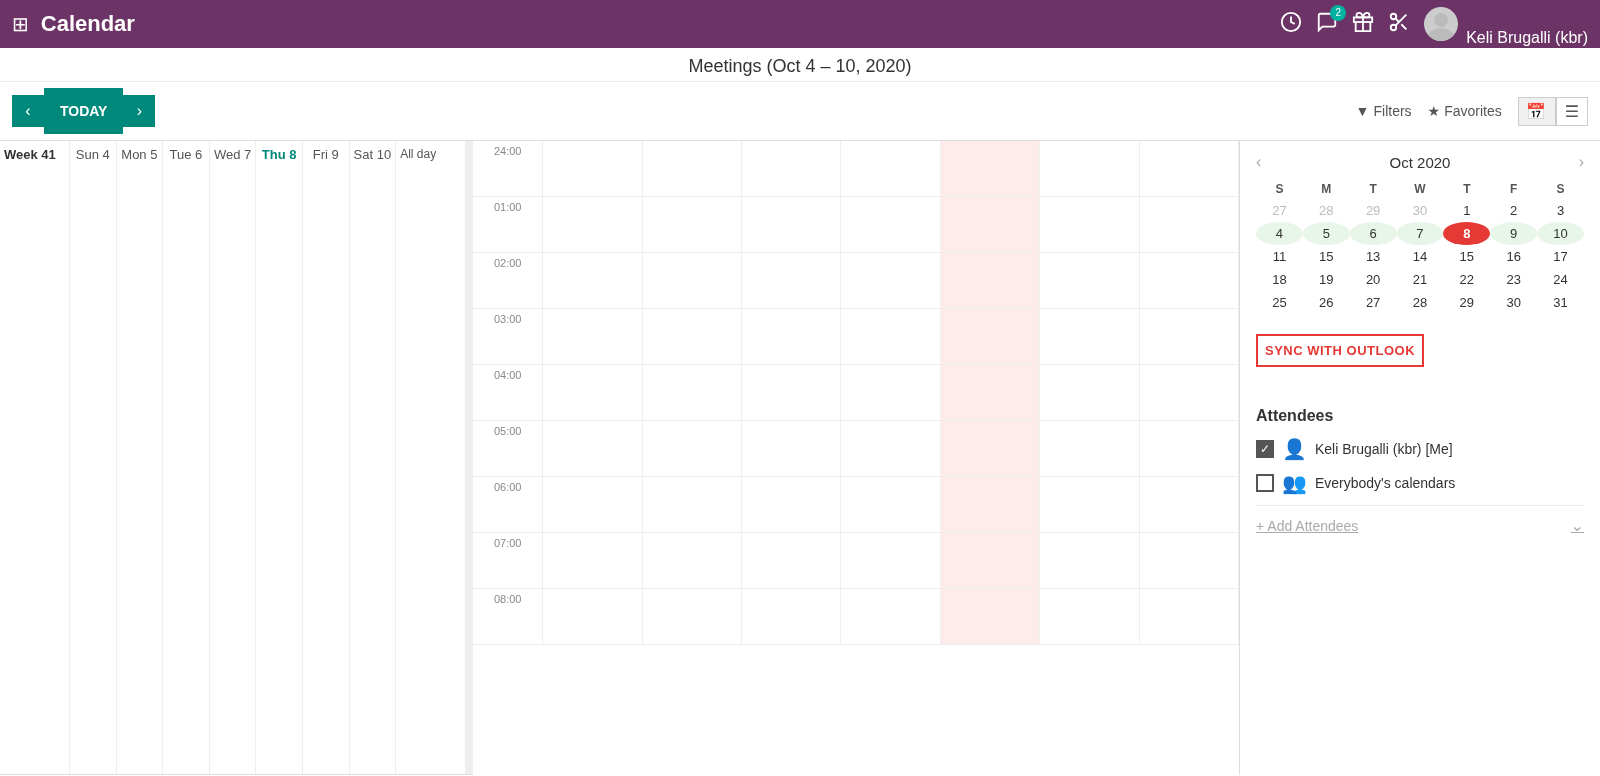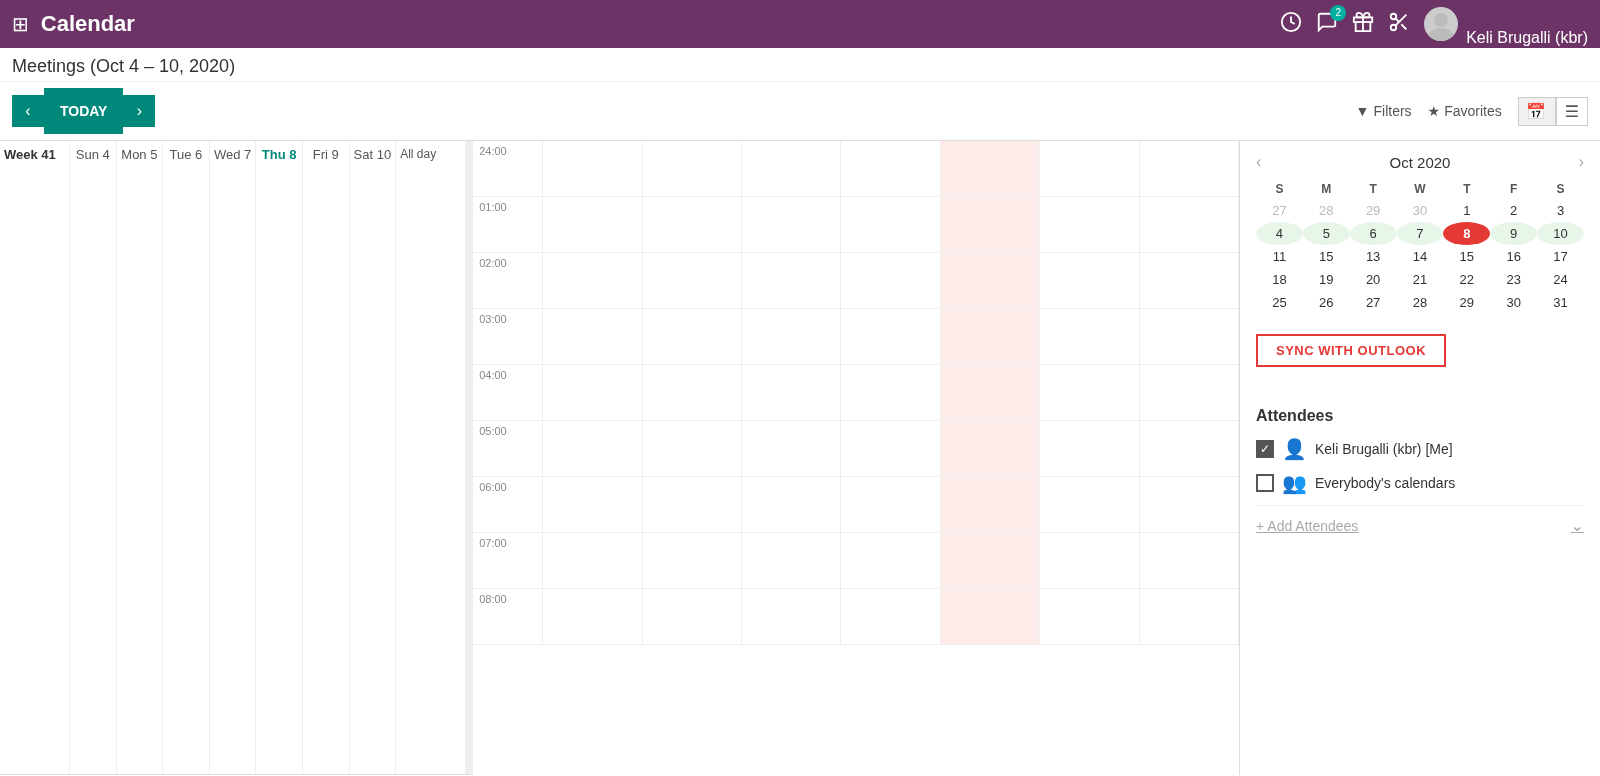--- a/index.html
+++ b/index.html
@@ -133,20 +133,21 @@
     }
     .allday-cell.highlighted { background: #fdecea; }
 
     
     .time-grid-wrapper {
       flex: 1; overflow-y: auto; position: relative;
     }
     .time-grid {
       display: grid;
       grid-template-columns: 70px repeat(7, 1fr);
+      text-align: center;
     }
     .time-label {
       height: 56px; padding: 4px 6px 0;
       font-size: 11px; color: #888;
       border-bottom: 1px solid #eee;
       border-right: 1px solid #eee;
     }
     .time-cell {
       height: 56px;
       border-bottom: 1px solid #eee;
@@ -185,21 +186,21 @@
       background: #e53935; color: #fff; border-radius: 50%;
       font-weight: 700;
     }
 
     
     .sync-btn {
       display: inline-block;
       border: 2px solid #e53935;
       color: #00897b;
       font-size: 13px; font-weight: 700;
-      padding: 7px 18px;
+      padding: 7px 7px;
       cursor: pointer;
       background: none;
       text-transform: uppercase;
       letter-spacing: 0.5px;
       margin-bottom: 20px;
     }
     .sync-btn span { color: #e53935; }
 
     
     .attendees-title { font-size: 16px; font-weight: 600; color: #333; margin-bottom: 12px; }
@@ -275,21 +276,21 @@
         <svg viewBox="0 0 34 34" fill="#888">
             <circle cx="17" cy="13" r="7" fill="#bbb"></circle>
             <ellipse cx="17" cy="30" rx="13" ry="9" fill="#bbb"></ellipse>
           </svg>
       </div>
       <span style="color:#fff;font-size:16px;margin-top:27px;">Keli Brugalli (kbr)</span>
     </div>
   </div>
 </div>
 
-<div style="display:flex; align-items:center; padding:8px 12px 4px; border-bottom:1px solid #eee;">
+<div style="display:flex; align-items:center; padding:8px 12px 4px; border-bottom:1px solid #eee;justify-content:center;">
   <span style="font-size:18px;font-weight:400;color:#333;white-space:nowrap;">Meetings (Oct 4 – 10, 2020)</span>
 </div>
 
 <div class="nav-controls">
   <button class="btn-arrow">‹</button>
   <button class="btn-today">TODAY</button>
   <button class="btn-arrow">›</button>
   <div class="nav-right">
     <button class="filter-btn">
       <span>▼</span>

